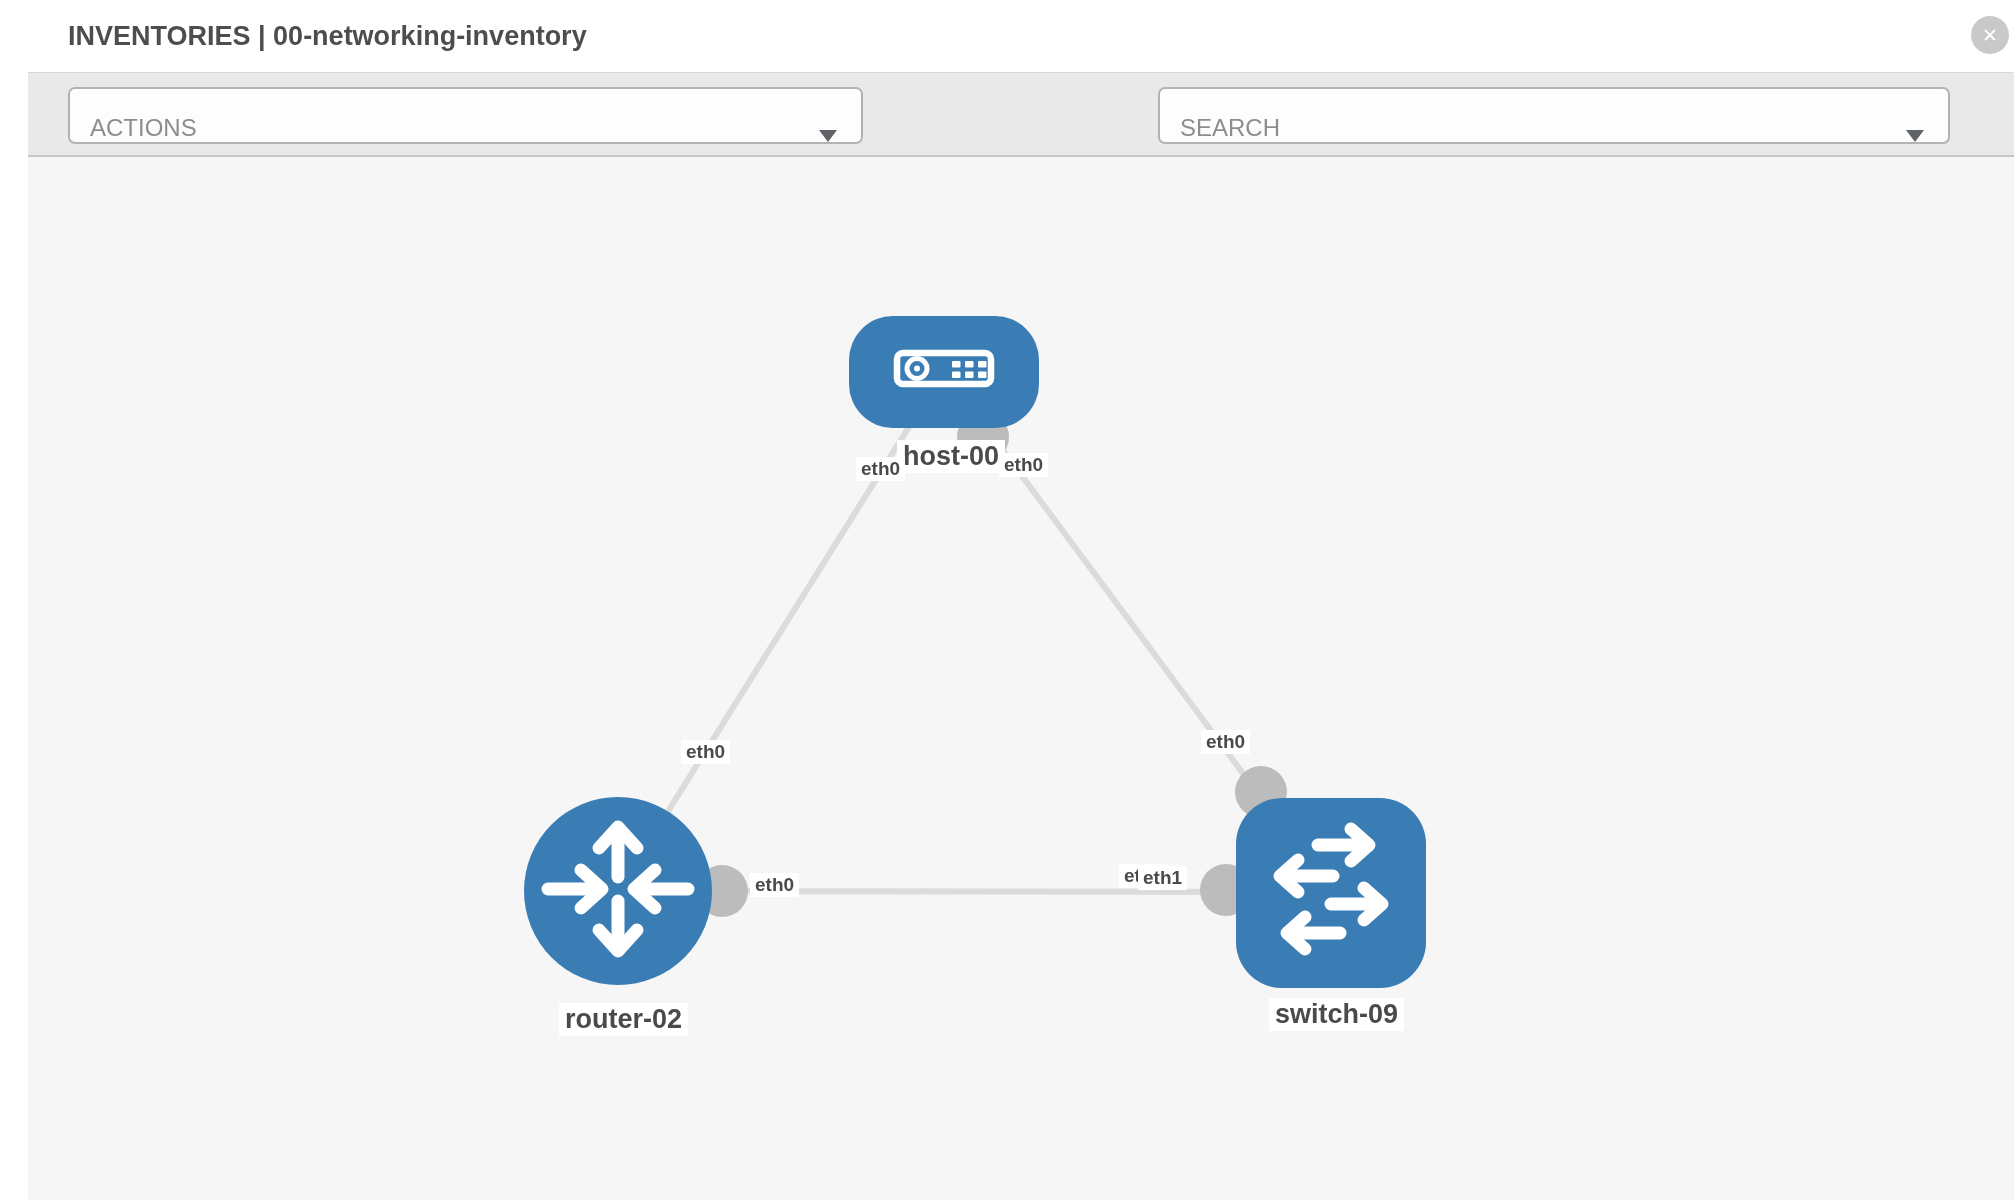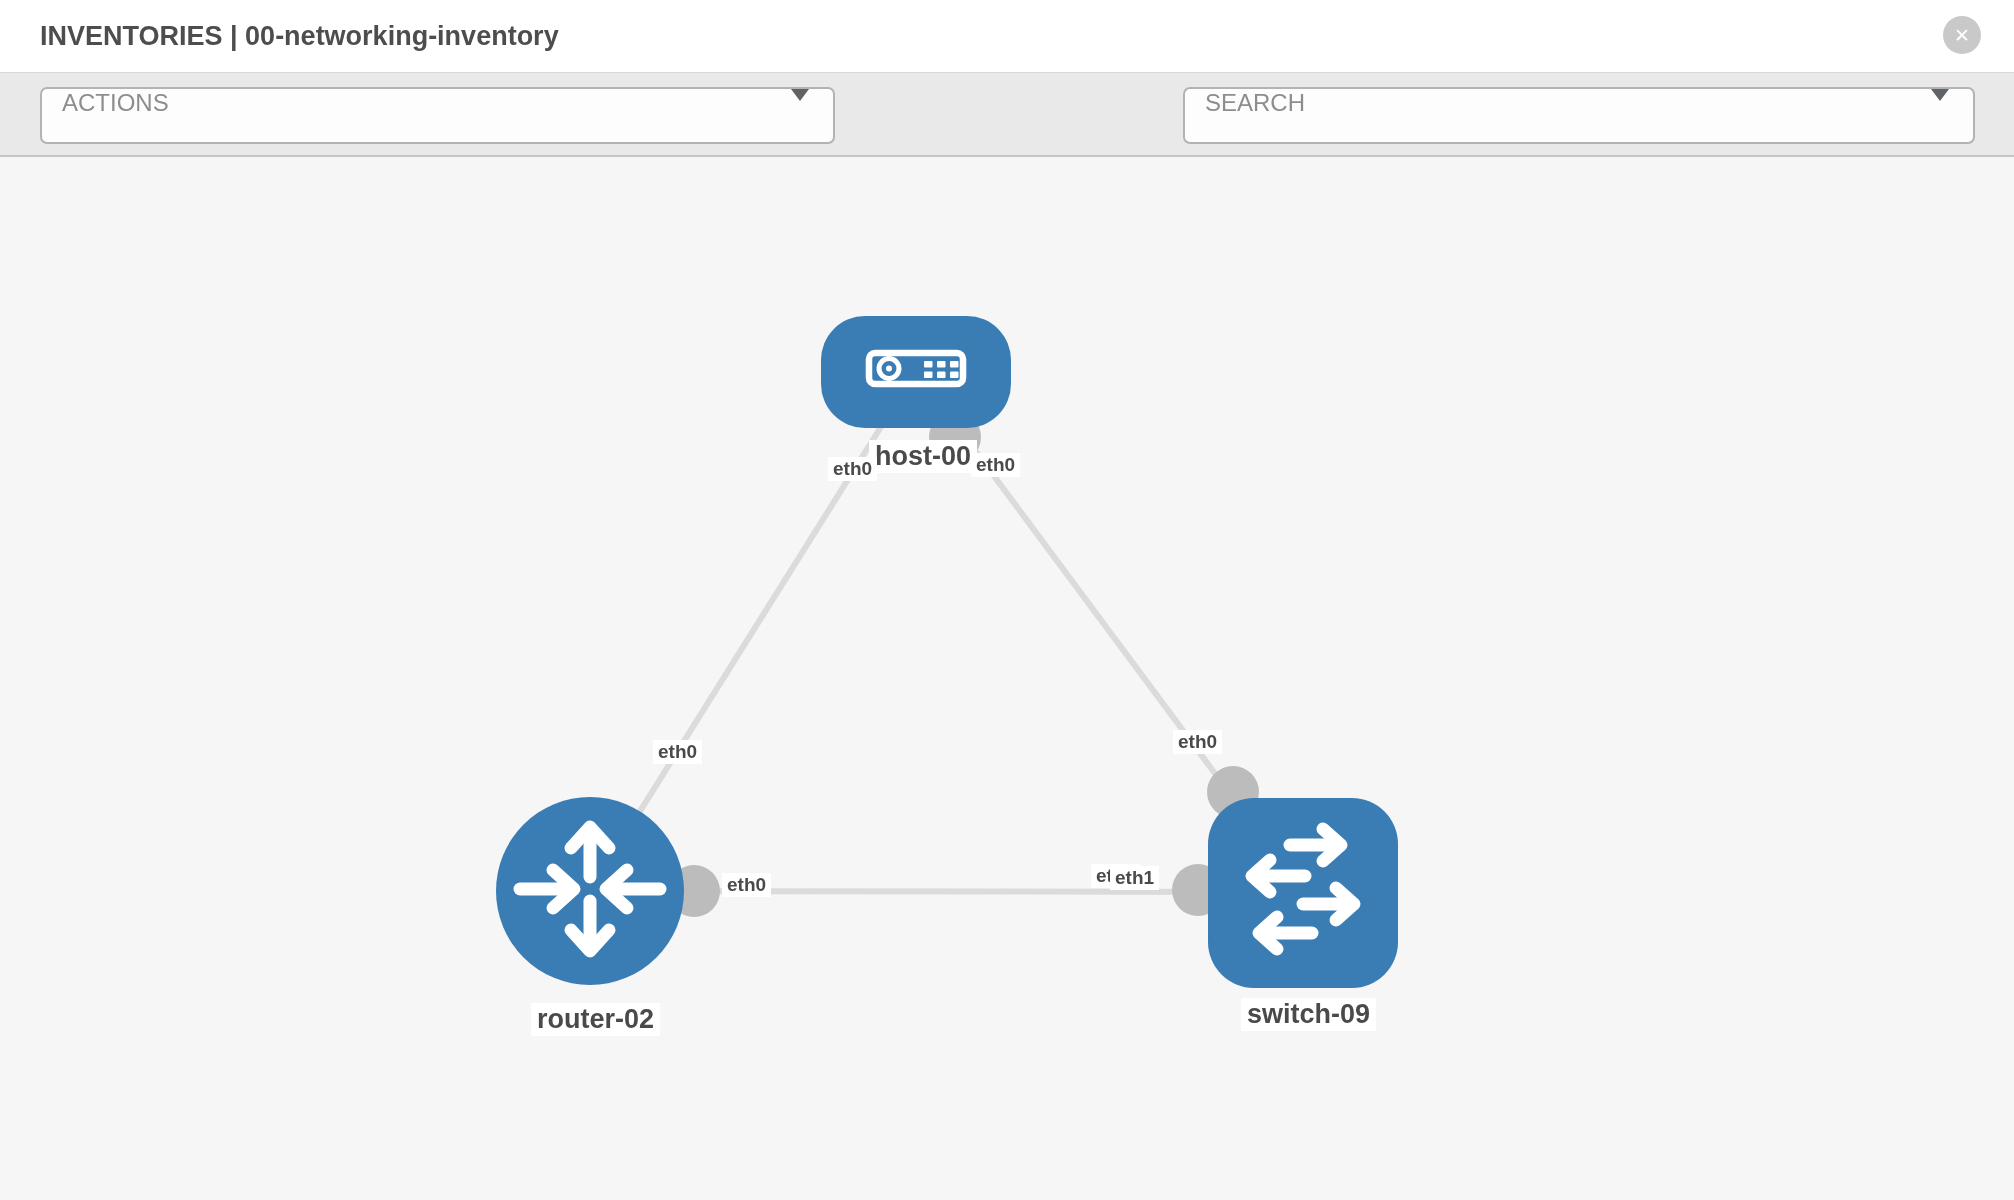--- a/index.html
+++ b/index.html
@@ -1,40 +1,40 @@
 <!DOCTYPE html>
 <html><head>
 <meta charset="utf-8">
 <style>
   * { margin:0; padding:0; box-sizing:border-box; }
   html,body { width:2014px; height:1200px; overflow:hidden; background:#fff;
               font-family:"Liberation Sans","DejaVu Sans",sans-serif; }
-  #app { position:relative; width:1658px; height:1200px; }
+  #app { position:relative; width:1658px; height:1200px;margin-left:28px; }
 
   
   .header { position:absolute; left:0; top:0; width:2014px; height:72px; background:#ffffff; }
   .page-title { position:absolute; left:40px; top:0; line-height:72px;
                 font-size:27px; font-weight:bold; color:#4d4d4d; }
   .close-btn { position:absolute; left:1943px; top:16px; width:38px; height:38px;
                border-radius:50%; background:#c9c9c9; cursor:pointer;
                display:flex; align-items:center; justify-content:center; }
   .close-btn span { color:#ffffff; font-size:19px; font-weight:bold; }
 
   
   .toolbar { position:absolute; left:0; top:72px; width:2014px; height:85px;
              background:#e9e9e9; border-top:1px solid #d8d8d8; border-bottom:2px solid #c6c6c6; }
   .select-box { position:absolute; top:14px; height:57px; background:#fdfdfd;
                 border:2px solid #b3b3b3; border-radius:7px;
-                display:flex; align-items:flex-start; justify-content:space-between;
+                display:flex; align-items:flex-end; justify-content:space-between;
                 padding:0 24px 0 20px; cursor:pointer;gap:11px; }
   .select-box .sel-label { font-size:24px; color:#8d8d8d; }
   .caret { width:0; height:0; border-left:9px solid transparent;
            border-right:9px solid transparent; border-top:12px solid #5f6368; }
   .box-actions { left:40px;  width:795px; }
-  .box-search  { left:1183px; width:792px; }
+  .box-search  { left:1130px; width:792px; }
   .tool-icon-btn { position:absolute; width:48px; height:48px; top:90px;
                    background:transparent; border:none; cursor:pointer; }
   .tool-icon-btn svg { display:block; }
 
   
   .canvas { position:absolute; left:0; top:157px; width:2014px; height:1043px; background:#f6f6f6; }
   .links-svg { position:absolute; left:0; top:0; z-index:0; }
 
   .node { position:absolute; z-index:2; background:#3a7cb4;
           display:flex; align-items:center; justify-content:center; cursor:pointer; }

